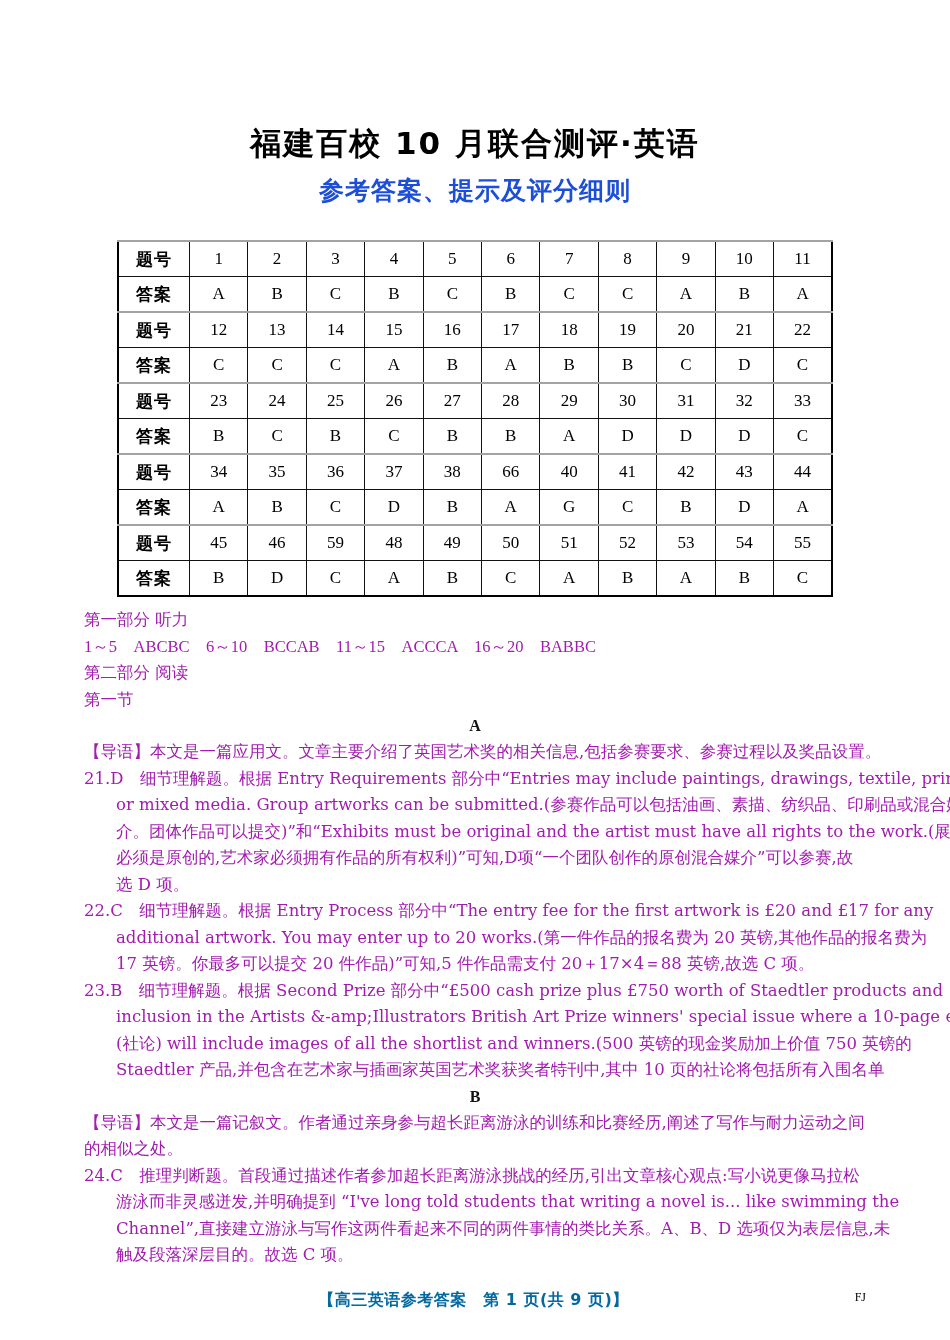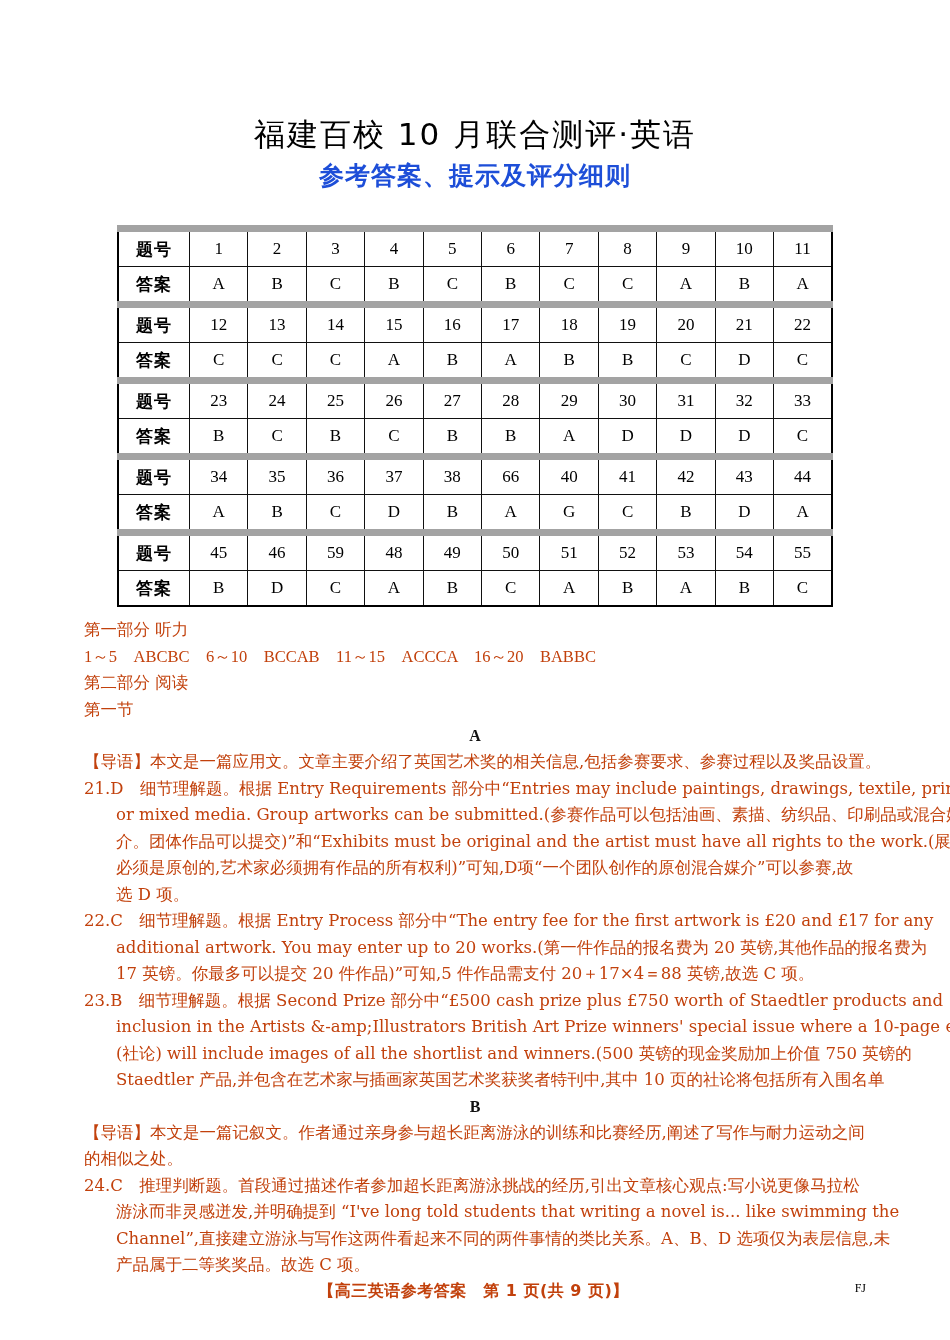--- a/index.html
+++ b/index.html
@@ -16,24 +16,24 @@
   .page{
     position:relative;
     width:950px;height:1340px;
     box-sizing:border-box;
   }
 
   
   .title-main{
     text-align:center;
     font-family:"DejaVu Sans","Liberation Sans",sans-serif;
-    font-weight:normal;
+    font-weight:bold;
     font-size:31px;
     letter-spacing:2px;
-    margin:3px;
+    margin:12px;
     padding-top:112px;
     line-height:1.25;
     color:#000;
   }
   .title-sub{
     text-align:center;
     font-family:"DejaVu Sans","Liberation Sans",sans-serif;
     font-weight:bold;
     font-size:25px;
     letter-spacing:1px;
@@ -65,35 +65,35 @@
     color:#000;
   }
   table.answers td.rowlabel{
     width:70px;
     font-family:"DejaVu Sans","Liberation Sans",sans-serif;
     font-weight:bold;
     font-size:17px;
     letter-spacing:1px;
   }
   table.answers tr.blockstart td{
-    border-top:7px solid #a3a3a3;
+    border-top:2px solid #a3a3a3;
   }
   table.answers tr.blockend td{
     border-bottom:2px solid #000;
   }
 
   
   .body{
     margin:10px 84px 0 84px;
     width:782px;
   }
   .ln{
     font-size:16.5px;
     line-height:26.5px;
-    color:#c2410c;
+    color:#a21caf;
     margin:0;
     white-space:nowrap;
     font-family:"Liberation Serif","DejaVu Serif",serif;
   }
   .ln.cn{
     font-family:"DejaVu Serif","Liberation Serif",serif;
   }
   .ln.indent{ padding-left:32px; }
   .sec-letter{
     text-align:center;
@@ -111,21 +111,21 @@
     bottom:38px;
     height:24px;
   }
   .footer-center{
     position:absolute;
     left:0;right:3px;
     text-align:center;
     font-family:"DejaVu Sans","Liberation Sans",sans-serif;
     font-weight:bold;
     font-size:16px;
-    color:#c2410c;
+    color:#0369a1;
     letter-spacing:0.5px;
   }
   .footer-right{
     position:absolute;
     right:84px;
     top:0;
     font-size:12px;
     font-family:"Liberation Serif","DejaVu Serif",serif;
     color:#000;
     margin-left:30px;
@@ -310,21 +310,21 @@
         <p class="ln cn indent">Staedtler 产品,并包含在艺术家与插画家英国艺术奖获奖者特刊中,其中 10 页的社论将包括所有入围名单</p>
       </div>
 
     <p class="sec-letter">B</p>
     <div id="passage-b-slot">
         <p class="ln cn">【导语】本文是一篇记叙文。作者通过亲身参与超长距离游泳的训练和比赛经历,阐述了写作与耐力运动之间</p>
         <p class="ln cn">的相似之处。</p>
         <p class="ln cn">24.C　推理判断题。首段通过描述作者参加超长距离游泳挑战的经历,引出文章核心观点:写小说更像马拉松</p>
         <p class="ln cn indent">游泳而非灵感迸发,并明确提到 “I've long told students that writing a novel is... like swimming the</p>
         <p class="ln cn indent">Channel”,直接建立游泳与写作这两件看起来不同的两件事情的类比关系。A、B、D 选项仅为表层信息,未</p>
-        <p class="ln cn indent">产品属于二等奖奖品。故选 C 项。</p>
+        <p class="ln cn indent">触及段落深层目的。故选 C 项。</p>
       </div>
 
   </div>
 
   <div class="footer">
     <div class="footer-center">【高三英语参考答案　第 1 页(共 9 页)】</div>
     <div class="footer-right">FJ</div>
   </div>
 
 </div>

